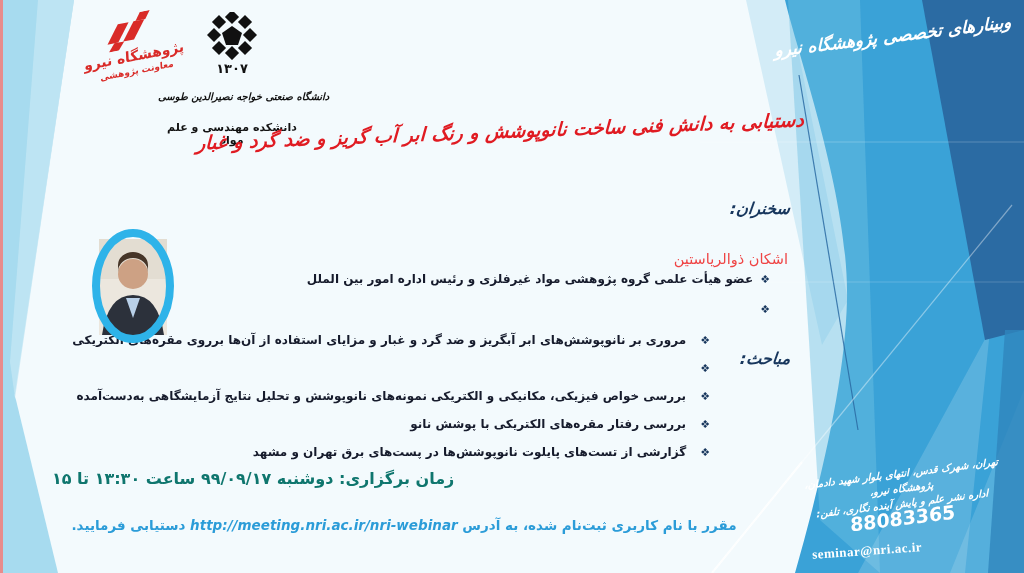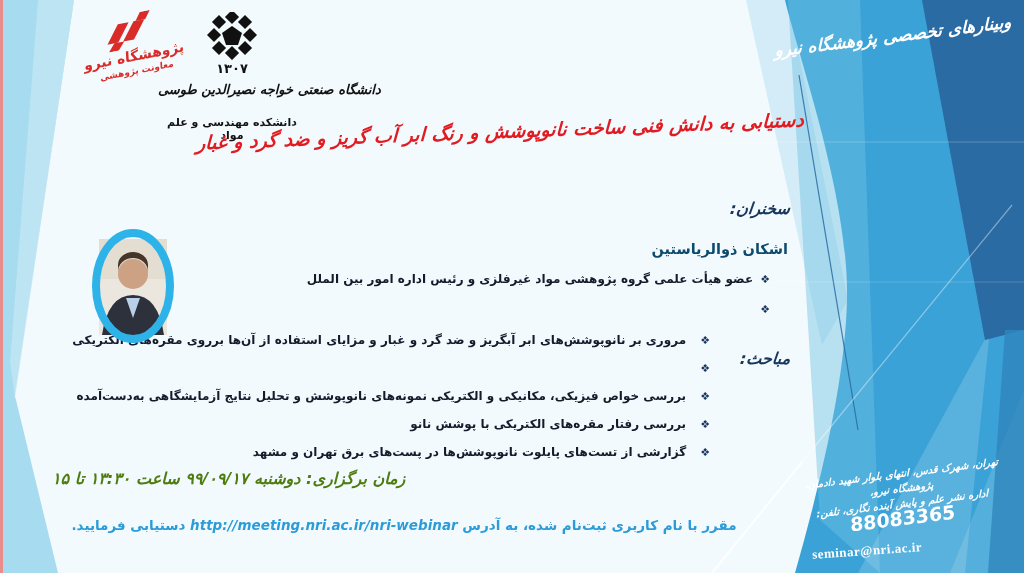--- a/index.html
+++ b/index.html
@@ -11,51 +11,51 @@
   .abs{position:absolute;}
   svg.bg{position:absolute;inset:0;z-index:0;}
   .layer{position:absolute;inset:0;z-index:2;}
 
   
   .nri-logo{left:72px;top:14px;width:120px;text-align:center;transform:rotate(-11deg);color:#d92b28;}
   .nri-logo .t1{font-weight:bold;font-size:14px;transform:skewX(-8deg);}
   .nri-logo .t2{font-weight:bold;font-size:9px;transform:skewX(-8deg);margin-top:2px;}
   .kntu-logo{left:158px;top:12px;width:148px;text-align:center;color:#111;}
   .kntu-logo .year{font-size:13px;font-weight:bold;margin-top:1px;}
-  .kntu-logo .l1{font-size:13px;font-weight:bold;font-style:italic;margin-top:6px;white-space:nowrap;}
+  .kntu-logo .l1{font-size:10px;font-weight:bold;font-style:italic;margin-top:15px;white-space:nowrap;}
   .kntu-logo .l2{font-size:11px;font-weight:bold;margin-top:19px;}
 
   .series-title{
     right:6px;top:26px;width:250px;text-align:center;color:#fff;
     font-size:17px;font-weight:bold;font-style:italic;
     transform:rotate(-7deg) skewX(-6deg);direction:rtl;white-space:nowrap;
   }
 
   .main-title{
     left:185px;top:120px;width:630px;text-align:center;direction:rtl;
     color:#e01b22;font-size:19px;font-weight:bold;font-style:italic;
     transform:rotate(-2.2deg) skewX(-4deg);white-space:nowrap;
   }
 
   .speaker-label{right:234px;top:199px;color:#17365d;font-size:16px;font-weight:bold;font-style:italic;transform:skewX(-6deg);direction:rtl;}
-  .speaker-name{right:236px;top:241px;color:#0c4a6e;font-size:14.5px;font-weight:bold;direction:rtl;}
+  .speaker-name{right:236px;top:251px;color:#ef4444;font-size:14.5px;font-weight:normal;direction:rtl;}
 
   .bio-list{right:254px;top:264px;direction:rtl;display:flex;flex-direction:column;}
   .bio-list .row{height:30px;display:flex;align-items:center;gap:7px;direction:rtl;}
   .topics-label{right:234px;top:349px;color:#17365d;font-size:16px;font-weight:bold;font-style:italic;transform:skewX(-6deg);direction:rtl;}
   .topics-list{right:314px;top:326px;direction:rtl;display:flex;flex-direction:column;align-items:flex-start;}
   .topics-list .row{height:28px;display:flex;align-items:center;gap:14px;direction:rtl;}
   .diamond{color:#17365d;font-size:11px;line-height:1;}
   .row .txt{color:#161b2c;font-size:12px;font-weight:bold;white-space:nowrap;}
 
   .photo-wrap{left:88px;top:224px;width:90px;height:126px;}
 
   .schedule{
-    left:52px;top:469px;direction:rtl;color:#4d7c0f;
-    font-size:16px;font-weight:bold;white-space:nowrap;font-style:italic;
+    left:52px;top:469px;direction:rtl;color:#0f766e;
+    font-size:16px;font-weight:bold;white-space:nowrap;
   }
 
   .registration{
     left:28px;top:513px;width:752px;text-align:center;direction:rtl;
     color:#2b9cd8;font-size:13.5px;font-weight:bold;line-height:24px;
   }
   .registration .url{direction:ltr;unicode-bidi:embed;font-style:italic;}
 
   .contact{
     right:6px;top:466px;width:232px;text-align:center;direction:rtl;color:#fff;

